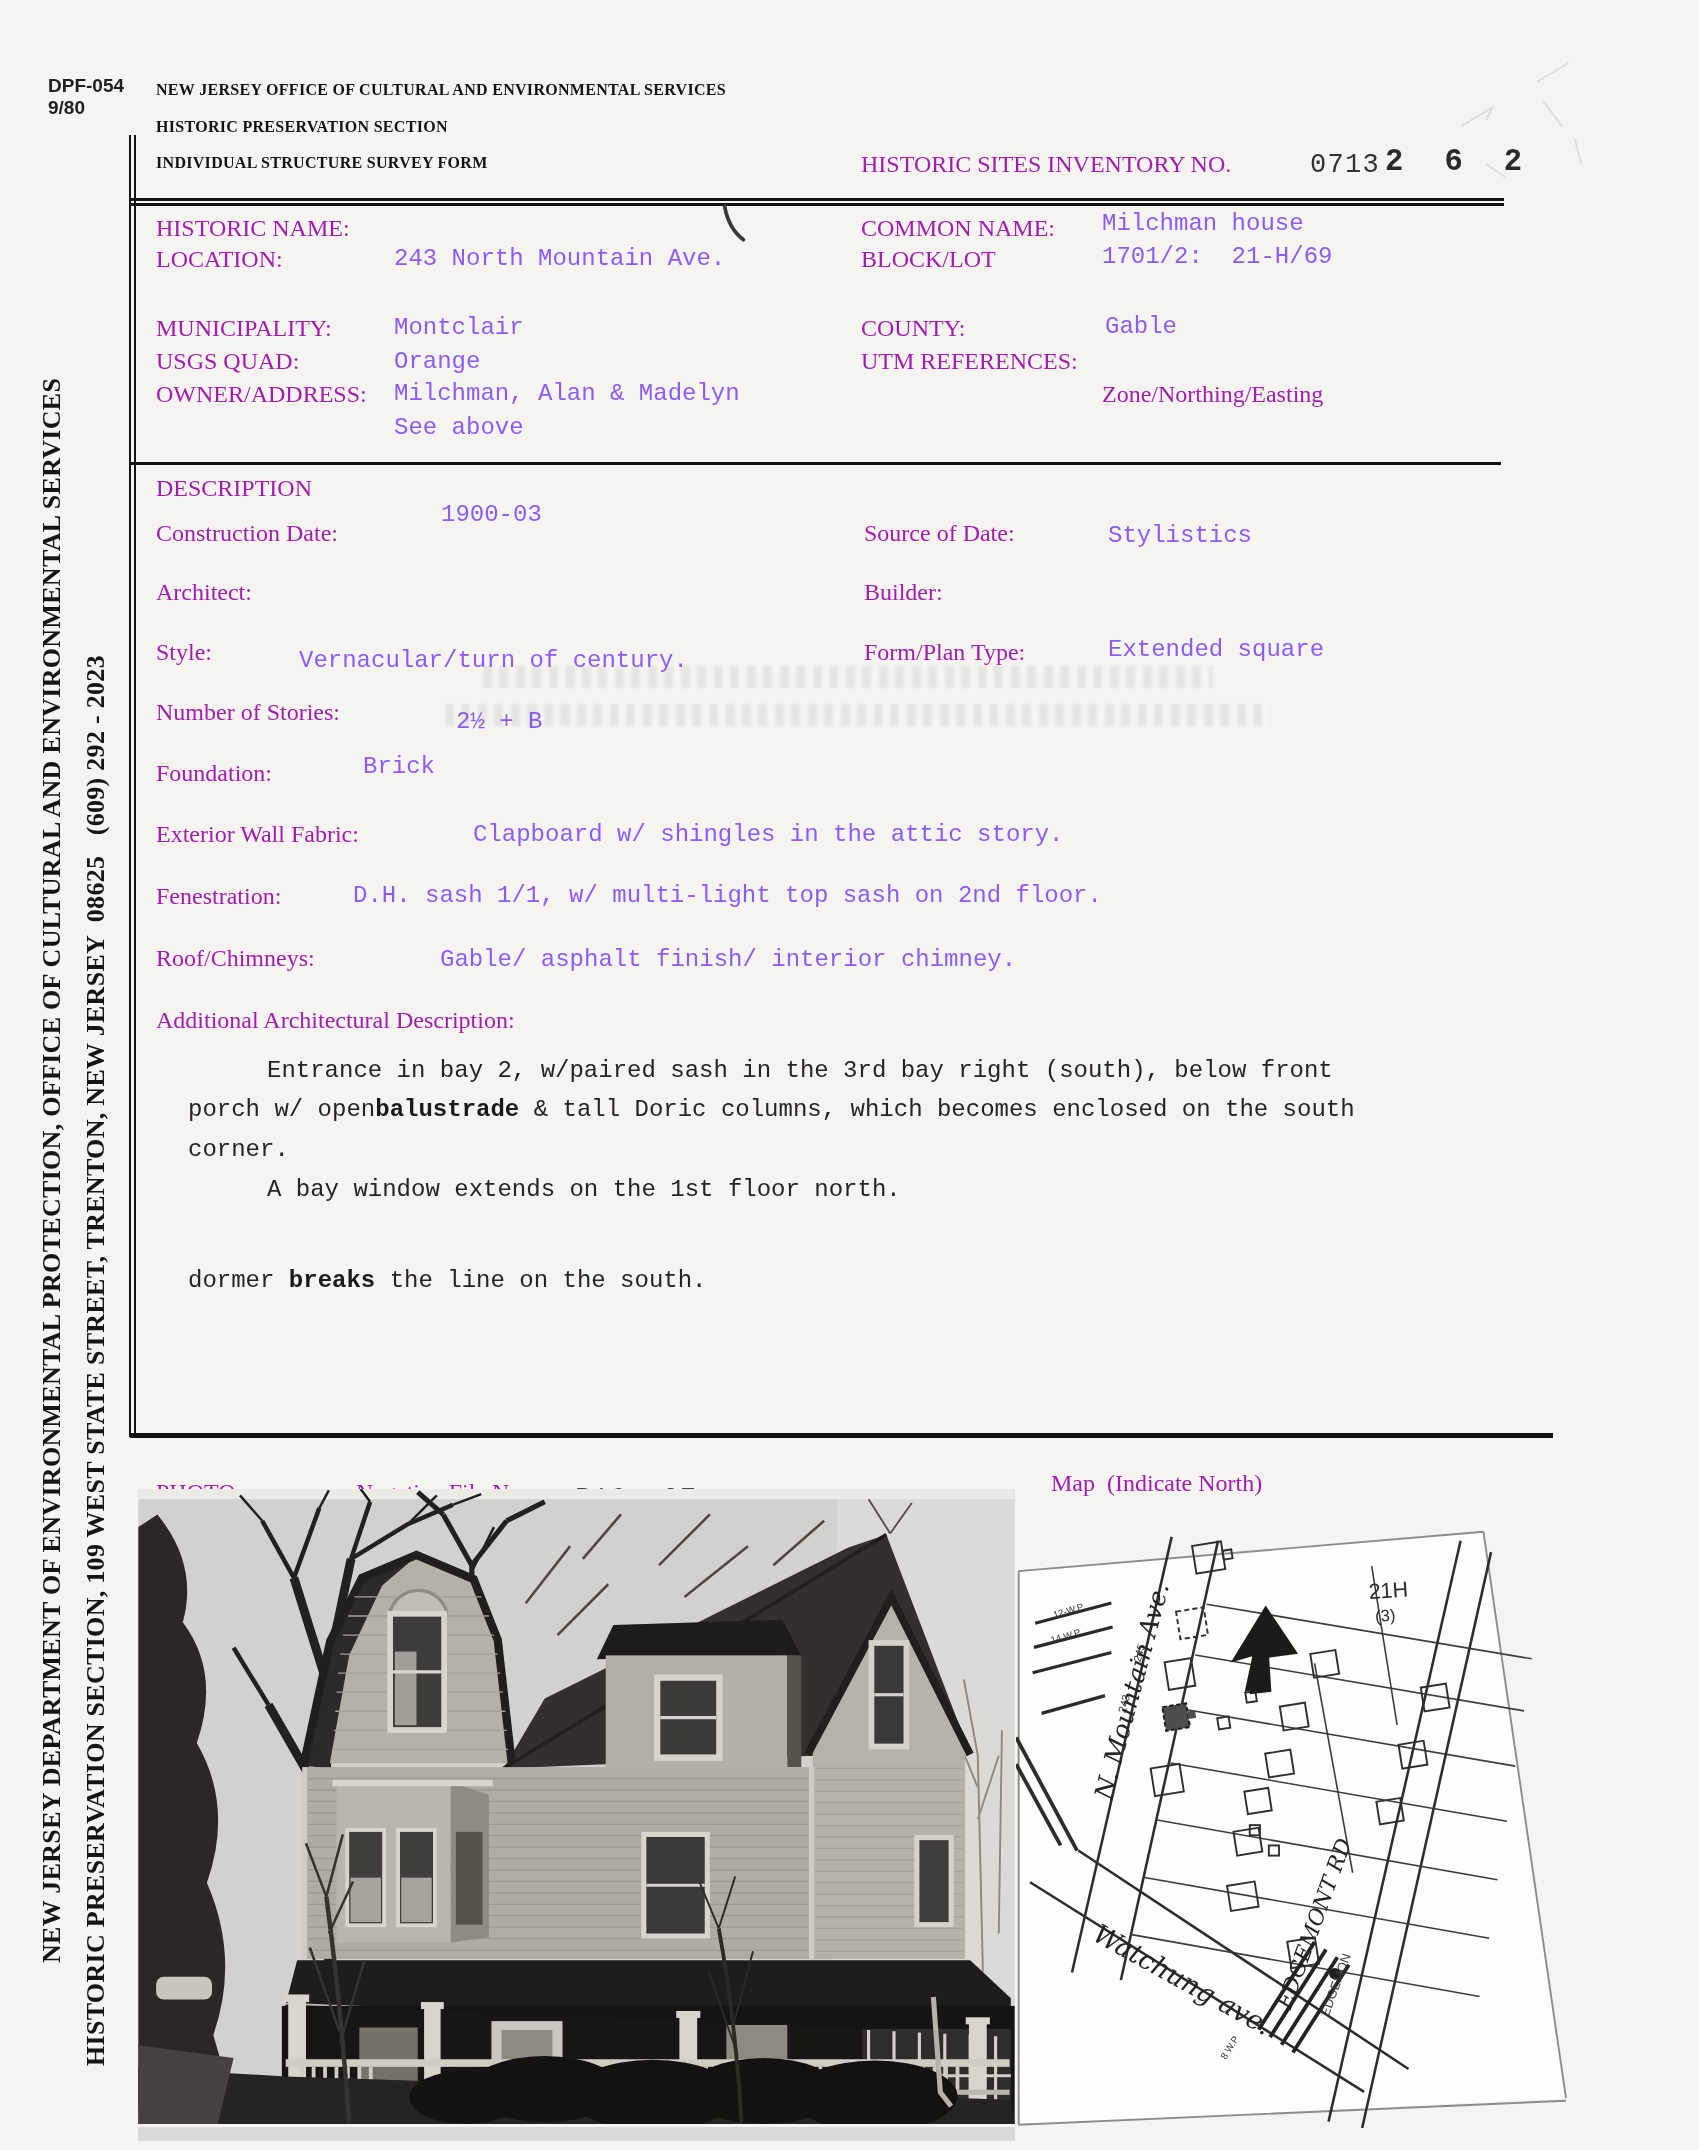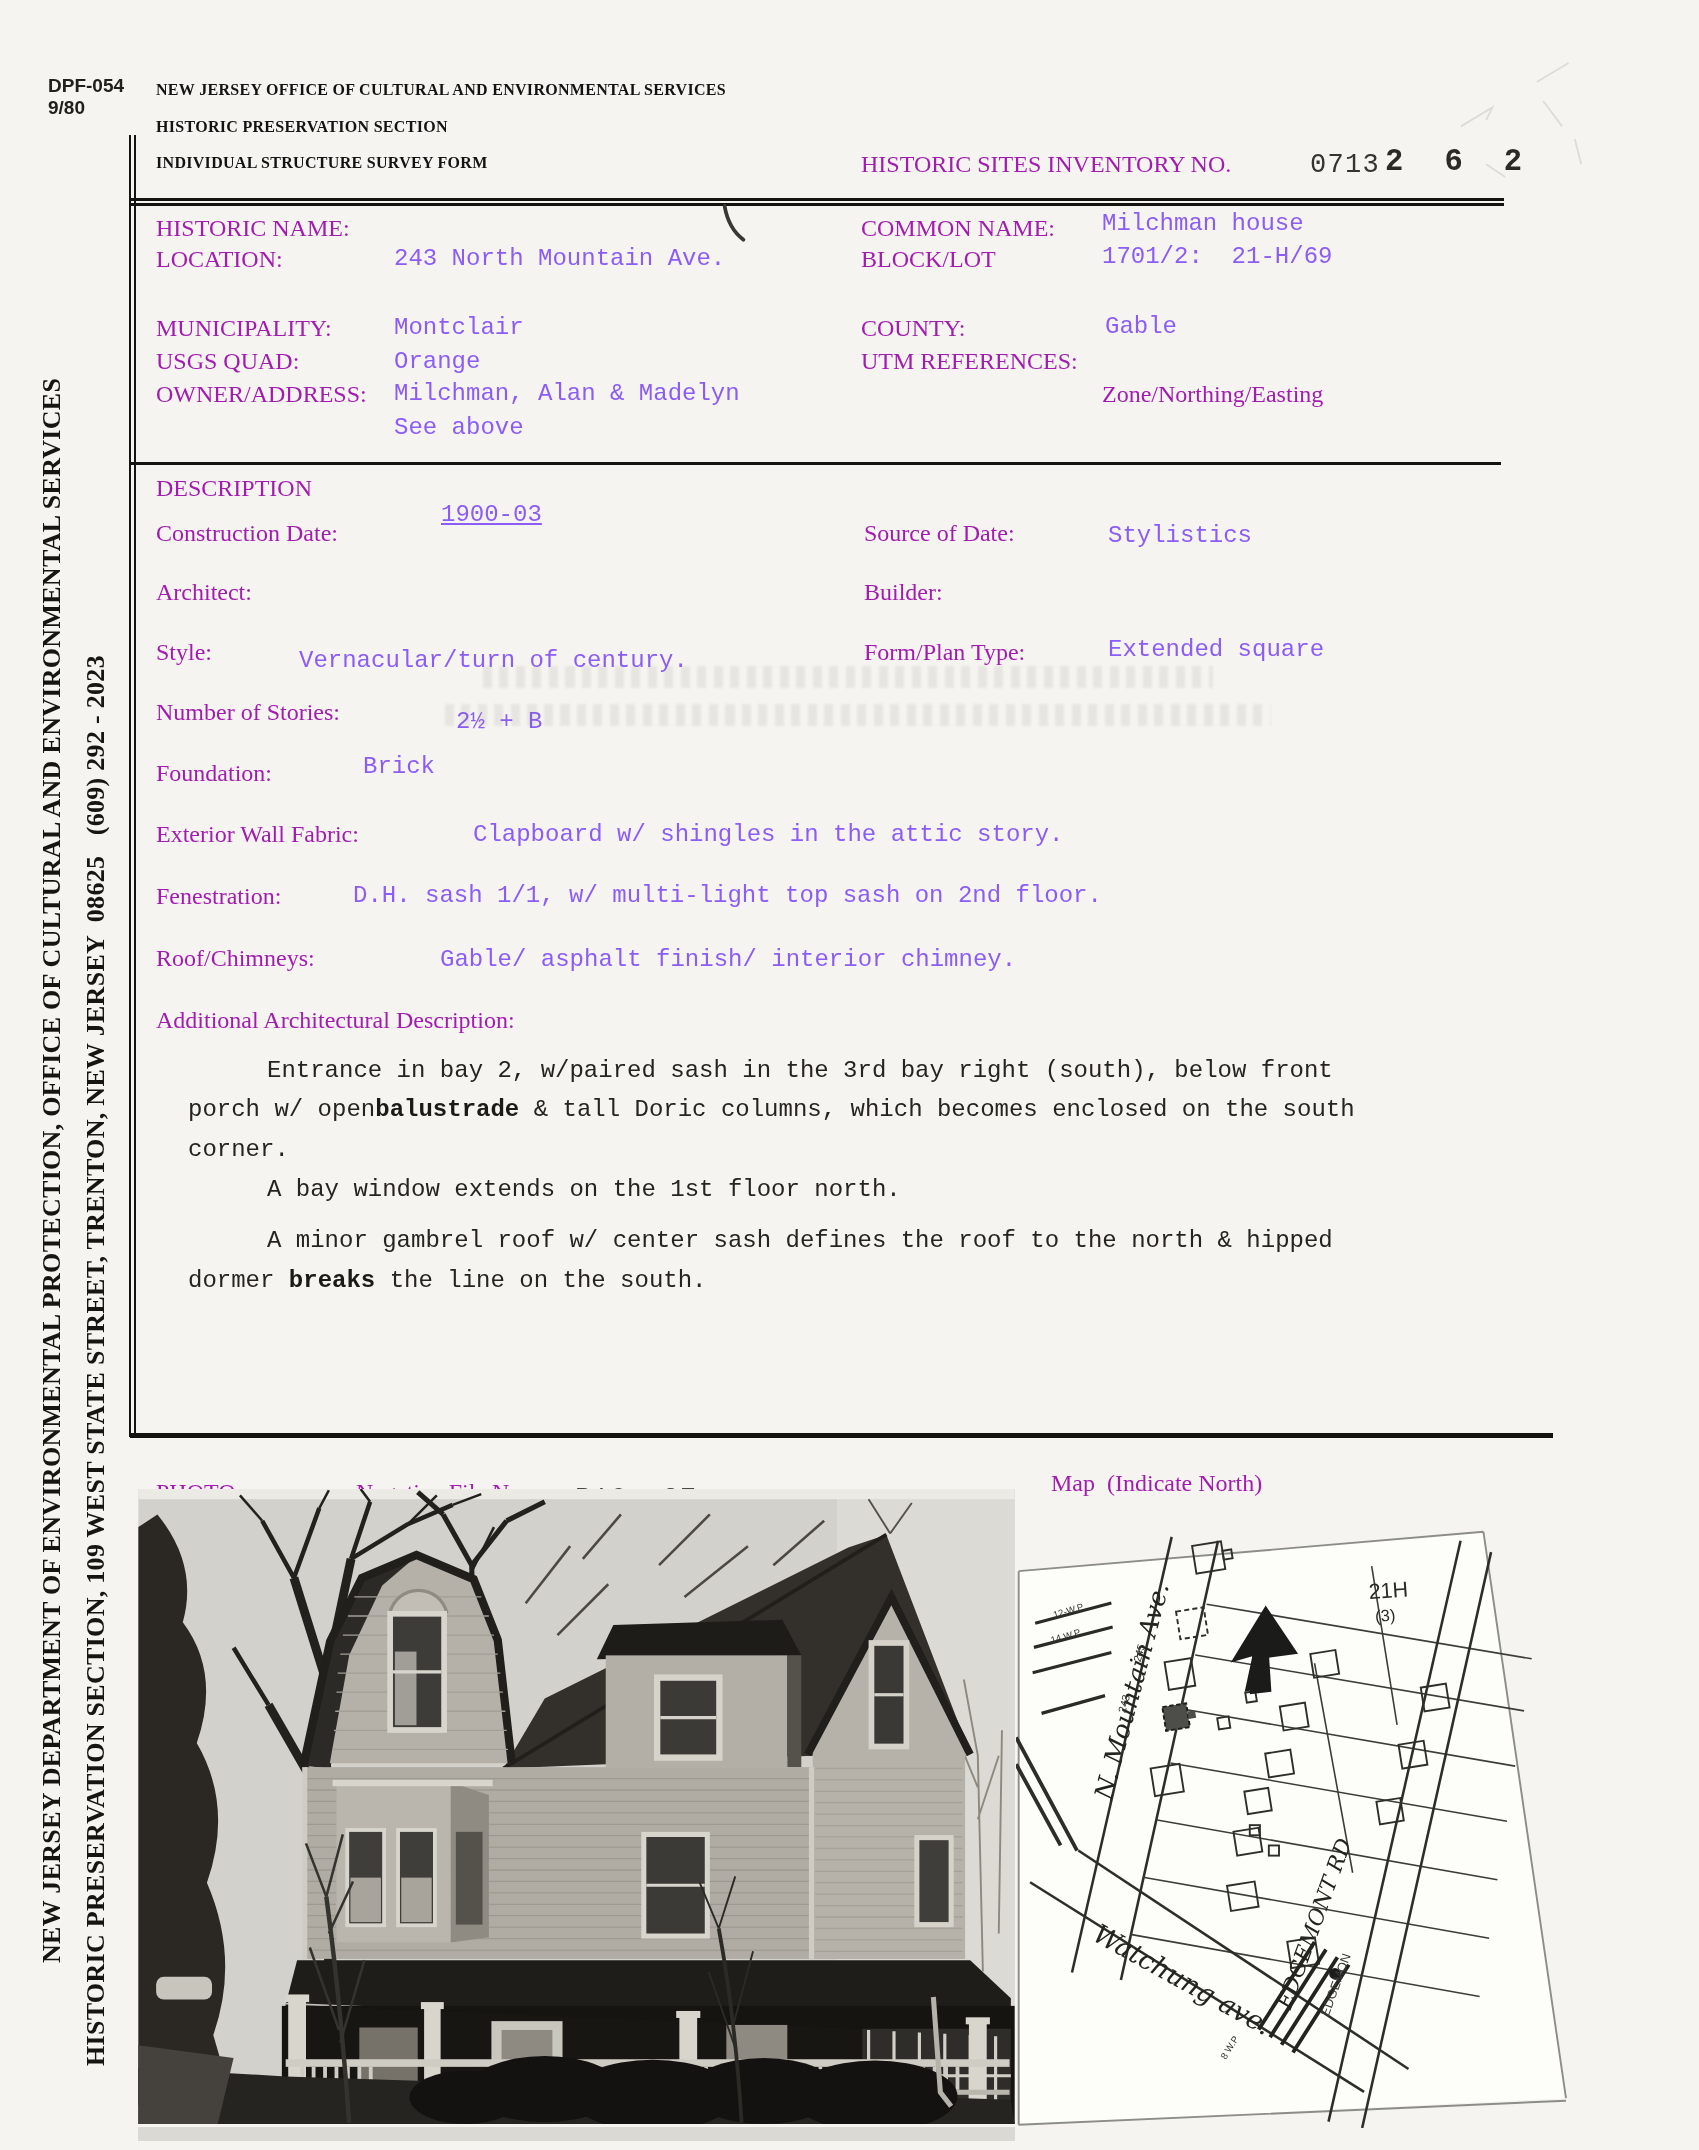--- a/index.html
+++ b/index.html
@@ -76,21 +76,21 @@
   <div class="abs lbl" style="left:861px;top:348px;">UTM REFERENCES:</div>
 
   <div class="abs lbl" style="left:156px;top:381px;">OWNER/ADDRESS:</div>
   <div class="abs mono" style="left:394px;top:380px;">Milchman, Alan &amp; Madelyn</div>
   <div class="abs lbl" style="left:1102px;top:381px;">Zone/Northing/Easting</div>
   <div class="abs mono" style="left:394px;top:414px;">See above</div>
 
   <div class="abs lbl" style="left:156px;top:475px;">DESCRIPTION</div>
 
   <div class="abs lbl" style="left:156px;top:520px;">Construction Date:</div>
-  <div class="abs mono" style="left:441px;top:501px;text-decoration:underline;">1900-03</div>
+  <div class="abs mono" style="left:441px;top:501px;">1900-03</div>
   <div class="abs lbl" style="left:864px;top:520px;">Source of Date:</div>
   <div class="abs mono" style="left:1108px;top:522px;">Stylistics</div>
 
   <div class="abs lbl" style="left:156px;top:579px;">Architect:</div>
   <div class="abs lbl" style="left:864px;top:579px;">Builder:</div>
 
   <div class="abs lbl" style="left:156px;top:639px;">Style:</div>
   <div class="abs mono" style="left:299px;top:647px;">Vernacular/turn of century.</div>
   <div class="abs lbl" style="left:864px;top:639px;">Form/Plan Type:</div>
   <div class="abs mono" style="left:1108px;top:636px;">Extended square</div>
@@ -111,21 +111,20 @@
   <div class="abs mono" style="left:440px;top:946px;">Gable/ asphalt finish/ interior chimney.</div>
 
   <div class="abs lbl" style="left:156px;top:1007px;">Additional Architectural Description:</div>
 
   <div class="abs para" style="left:267px;top:1057px;">Entrance in bay 2, w/paired sash in the 3rd bay right (south), below front</div>
   <div class="abs para" style="left:188px;top:1096px;"><span>porch w/ open</span><b>balustrade</b><span> &amp; tall Doric columns, which becomes enclosed on the south</span></div>
   <div class="abs para" style="left:188px;top:1136px;">corner.</div>
 
   <div class="abs para" style="left:267px;top:1176px;">A bay window extends on the 1st floor north.</div>
 
-  <div class="abs para" style="left:267px;top:1227px;">A minor gambrel roof w/ center sash defines the roof to the north &amp; hipped</div>
   <div class="abs para" style="left:188px;top:1267px;"><span>dormer </span><b>breaks</b><span> the line on the south.</span></div>
 
   <div class="bleed" style="left:483px;top:666px;width:730px;"></div>
   <div class="bleed" style="left:445px;top:704px;width:826px;"></div>
 
   <div class="abs lbl" style="left:156px;top:1479px;">PHOTO</div>
   <div class="abs lbl" style="left:356px;top:1479px;">Negative File No.</div>
   <div class="abs printedno" style="left:575px;top:1484px;color:#4a483f;">R16, 27</div>
   <div class="abs lbl" style="left:1051px;top:1470px;">Map  (Indicate North)</div>
 

